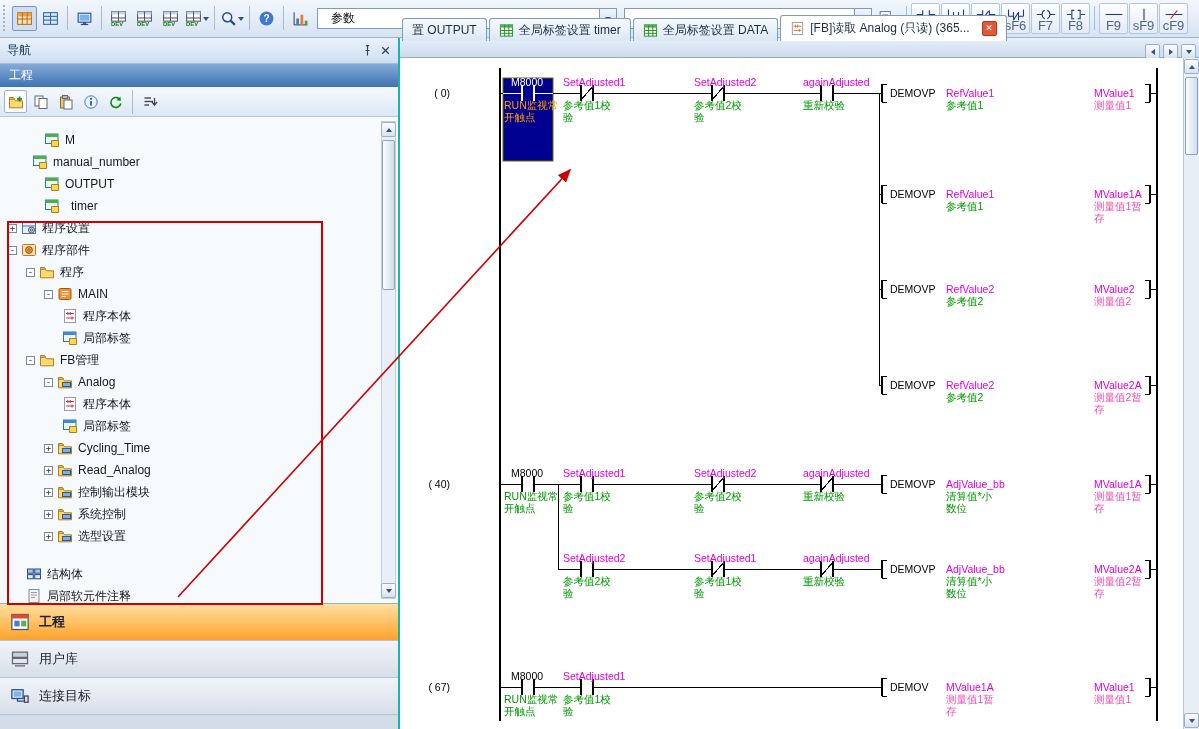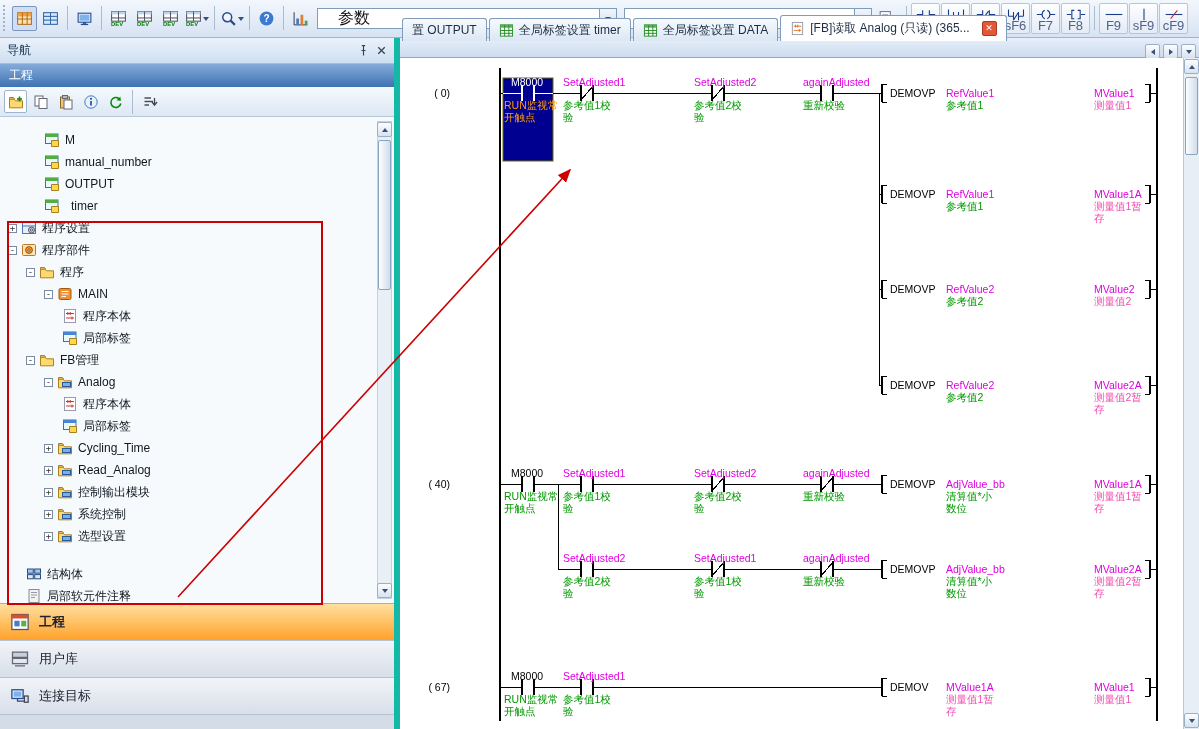--- a/index.html
+++ b/index.html
@@ -9,35 +9,35 @@
   .ico svg{display:block}
 
   
   .toolbar{position:absolute;left:0;top:0;width:1199px;height:38px;background:linear-gradient(#f3f7fd,#d7e3f3);border-bottom:1px solid #a0b4cc;display:flex;align-items:center;padding:2px 2px 3px 2px;gap:1px;overflow:hidden}
   .grip{width:5px;height:26px;border-left:2px dotted #9fb4cc;margin:0 3px 0 1px}
   .tbtn{min-width:25px;height:25px;border:1px solid transparent;border-radius:2px;display:flex;align-items:center;justify-content:center;gap:1px;background:transparent}
   .tbtn.pressed{border-color:#7a96c0;background:#cfdef2}
   .tbtn .ico{width:17px;height:17px}
   .tsep{width:1px;height:24px;background:#aabccf;margin:0 3px;flex:none}
   .combo{height:21px;background:#fff;border:1px solid #7f9db9;display:flex;align-items:center;margin:0 3px;flex:none}
-  .combo .cval{flex:1;padding:0 20px;white-space:nowrap;overflow:hidden;font-size:16px}
+  .combo .cval{flex:1;padding:0 13px;white-space:nowrap;overflow:hidden;font-size:12px}
   .combo .cbtn{width:17px;height:100%;background:linear-gradient(#f2f6fb,#c9d9ed);border-left:1px solid #7f9db9;display:flex;align-items:center;justify-content:center}
   .lbtn{width:29px;height:31px;border:1px solid #b6c6d9;background:linear-gradient(#fdfeff,#e3ebf6);border-radius:2px;display:flex;flex-direction:column;align-items:center;justify-content:center;flex:none}
   .lbtn svg{width:22px;height:15px;display:block}
   .lbtn .key{font-size:13px;color:#51618a;line-height:8px}
   .dropmk{width:0;height:0;border:3px solid transparent;border-top:4px solid #35507a;margin-top:4px}
   .arr{width:15px;height:15px;background:linear-gradient(#fdfdfe,#d8e2ee);border:1px solid #9ab0c8;display:flex;align-items:center;justify-content:center;border-radius:2px}
   .arr i{display:block;width:0;height:0;border:3px solid transparent}
   .arr.up i{border-bottom:4px solid #35507a;margin-top:-3px}
   .arr.down i{border-top:4px solid #35507a;margin-bottom:-3px}
   .arr.left i{border-right:4px solid #35507a;margin-left:-3px}
   .arr.right i{border-left:4px solid #35507a;margin-right:-3px}
 
   
-  .nav{position:absolute;left:0;top:38px;width:400px;height:691px;background:#eef3f9;border-right:6px solid #14b8a6;display:flex;flex-direction:column}
+  .nav{position:absolute;left:0;top:38px;width:400px;height:691px;background:#eef3f9;border-right:2px solid #14b8a6;display:flex;flex-direction:column}
   .nav-h{height:26px;background:linear-gradient(#eaf2fb,#cedff1);border-bottom:1px solid #a8bcd2;display:flex;align-items:center;padding:0 4px 0 7px;color:#15304f;flex:none}
   .nav-h .t{flex:1}
   .nhbtn{width:18px;height:17px;display:flex;align-items:center;justify-content:center}
   .nhbtn .ico{width:13px;height:13px}
   .sec{height:23px;background:linear-gradient(#84abd9,#3f72b2);color:#fff;display:flex;align-items:center;padding:0 9px;flex:none}
   .ntools{height:30px;background:linear-gradient(#f5f9fd,#dde8f4);border-bottom:1px solid #b8c8da;display:flex;align-items:center;padding:0 4px;gap:2px;flex:none}
   .ntbtn{width:23px;height:23px;border:1px solid transparent;border-radius:2px;display:flex;align-items:center;justify-content:center}
   .ntbtn:first-child{border-color:#9fb4cc;background:#fff}
   .tree{flex:1;background:#f7fafd;position:relative;overflow:hidden;padding-top:12px}
   .trow{height:22px;display:flex;align-items:center;white-space:nowrap;color:#101820}
@@ -374,21 +374,21 @@
   <div class="tree">
     <div id="tree-rows">
         <div class="trow" style="padding-left: 44px;">
           <span class="ticon"><svg viewBox="0 0 16 16" width="100%" height="100%">
               <rect x="1.5" y="2" width="12.5" height="9.5" fill="#e8f8ff" stroke="#2a78b0"></rect>
               <rect x="1.5" y="2" width="12.5" height="3" fill="#52ae42"></rect>
               <path d="M7.5 8.5 h7 v6 h-7 z" fill="#ffd84a" stroke="#a88020"></path>
             </svg></span>
           <span>M</span>
         </div>
-        <div class="trow" style="padding-left: 44px;">
+        <div class="trow" style="padding-left: 32px;">
           <span class="ticon"><svg viewBox="0 0 16 16" width="100%" height="100%">
               <rect x="1.5" y="2" width="12.5" height="9.5" fill="#e8f8ff" stroke="#2a78b0"></rect>
               <rect x="1.5" y="2" width="12.5" height="3" fill="#52ae42"></rect>
               <path d="M7.5 8.5 h7 v6 h-7 z" fill="#ffd84a" stroke="#a88020"></path>
             </svg></span>
           <span>manual_number</span>
         </div>
         <div class="trow" style="padding-left: 44px;">
           <span class="ticon"><svg viewBox="0 0 16 16" width="100%" height="100%">
               <rect x="1.5" y="2" width="12.5" height="9.5" fill="#e8f8ff" stroke="#2a78b0"></rect>

